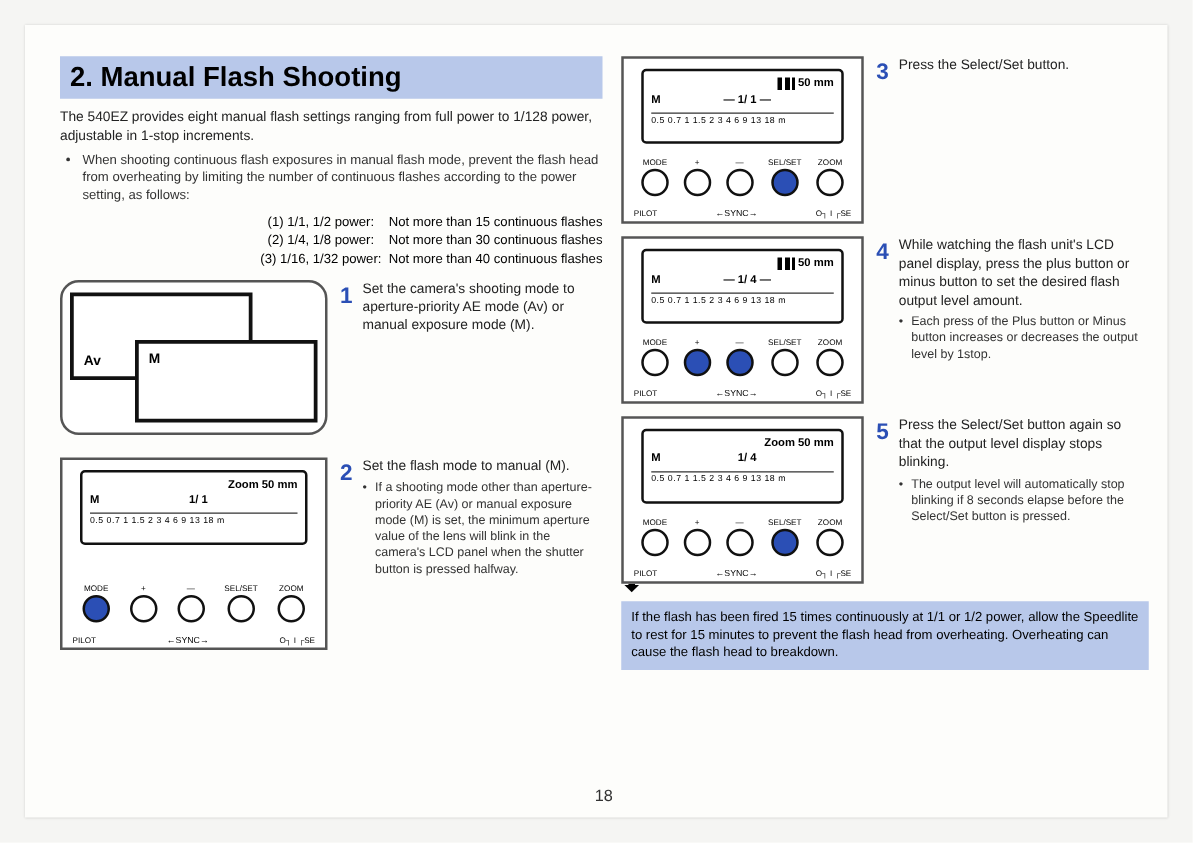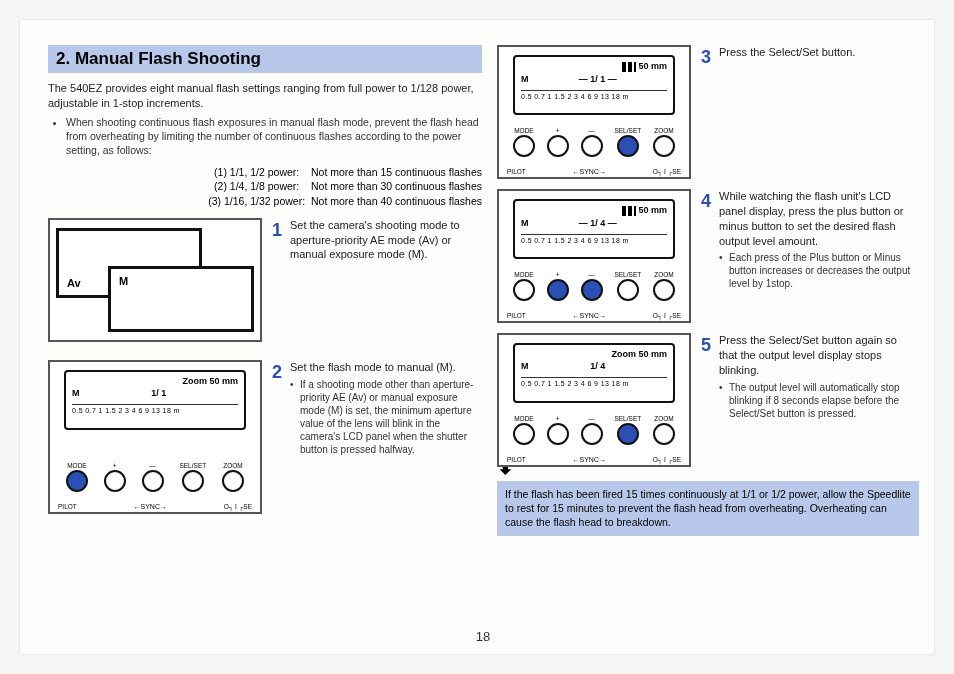--- a/index.html
+++ b/index.html
@@ -28,21 +28,21 @@
   .col-left {
     width: 440px;
   }
   .col-right {
     width: 430px;
   }
   .section-title {
     background: #b8c8ea;
     color: #000;
     font-weight: bold;
-    font-size: 17px;
+    font-size: 22px;
     padding: 4px 8px;
     margin-bottom: 8px;
   }
   .intro {
     font-size: 11px;
     line-height: 1.35;
     color: #222;
     margin-bottom: 4px;
   }
   .subul {
@@ -61,20 +61,21 @@
   }
   .illus {
     border: 2px solid #555;
     background: #fff;
     flex-shrink: 0;
   }
   .illus-camera-modes {
     width: 210px;
     height: 120px;
     position: relative;
+    border-radius: 15px;
   }
   .illus-camera-modes .box1 {
     position: absolute;
     border: 3px solid #111;
     width: 140px;
     height: 64px;
     top: 8px;
     left: 6px;
     background: #fff;
   }

